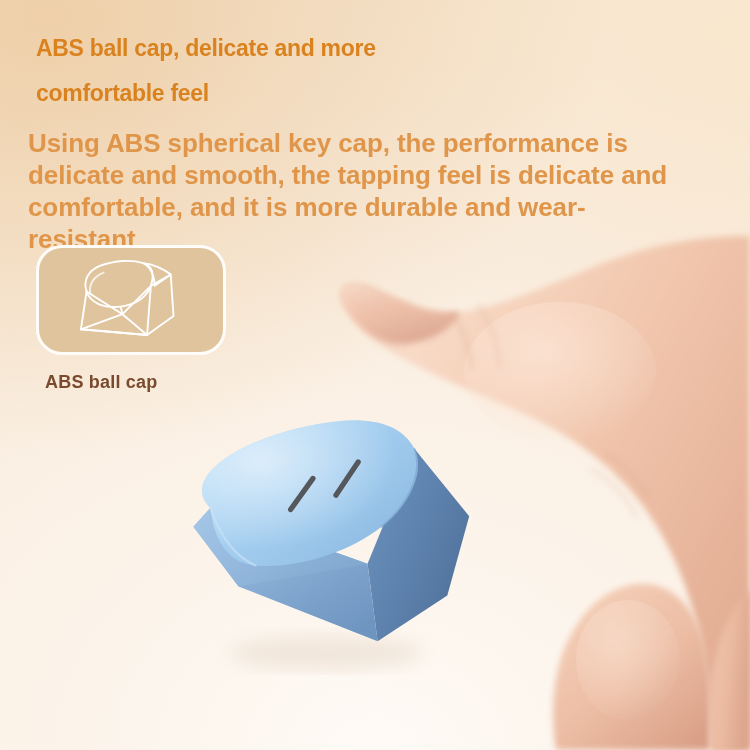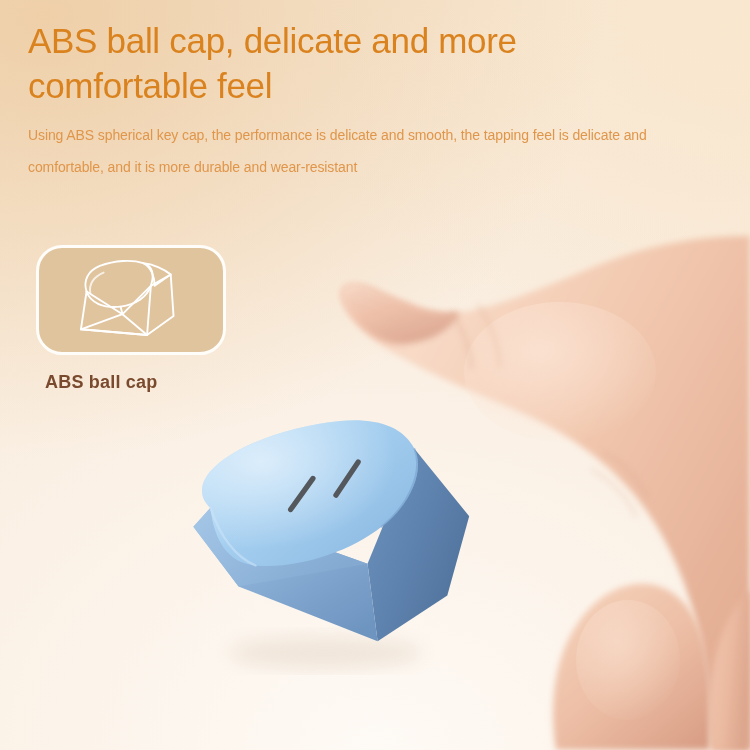--- a/index.html
+++ b/index.html
@@ -12,27 +12,27 @@
     position:relative;width:750px;height:750px;overflow:hidden;
     background:
       radial-gradient(120% 95% at 6% 2%,   rgba(238,206,166,0.95) 0%, rgba(238,206,166,0.0) 62%),
       radial-gradient(100% 80% at 97% 4%,  rgba(250,231,206,0.90) 0%, rgba(250,231,206,0.0) 58%),
       radial-gradient(130% 100% at 50% 100%, #FEFAF5 0%, #FBF1E6 45%, #F6E7D4 100%);
   }
 
   
   .textblock{position:absolute;left:28px;top:18px;width:672px;}
   .headline{
-    font-size:35px;line-height:45px;font-weight:normal;
-    color:#D9821E;letter-spacing:-0.3px;margin:0;
+    font-size:23px;line-height:45px;font-weight:bold;
+    color:#D9821E;letter-spacing:-0.3px;margin:8px;
     white-space:pre-line;
   }
   .subcopy{
     margin:11px 0 12px 0;
-    font-size:14px;line-height:32px;font-weight:normal;
+    font-size:26px;line-height:32px;font-weight:bold;
     color:#E0964A;letter-spacing:-0.1px;
     max-width:660px;
   }
 
   
   .badge{
     position:absolute;left:36px;top:245px;width:190px;height:110px;
     background:#E0C49E;border:3px solid #FFFDFA;border-radius:26px;
     box-sizing:border-box;overflow:hidden;
   }

